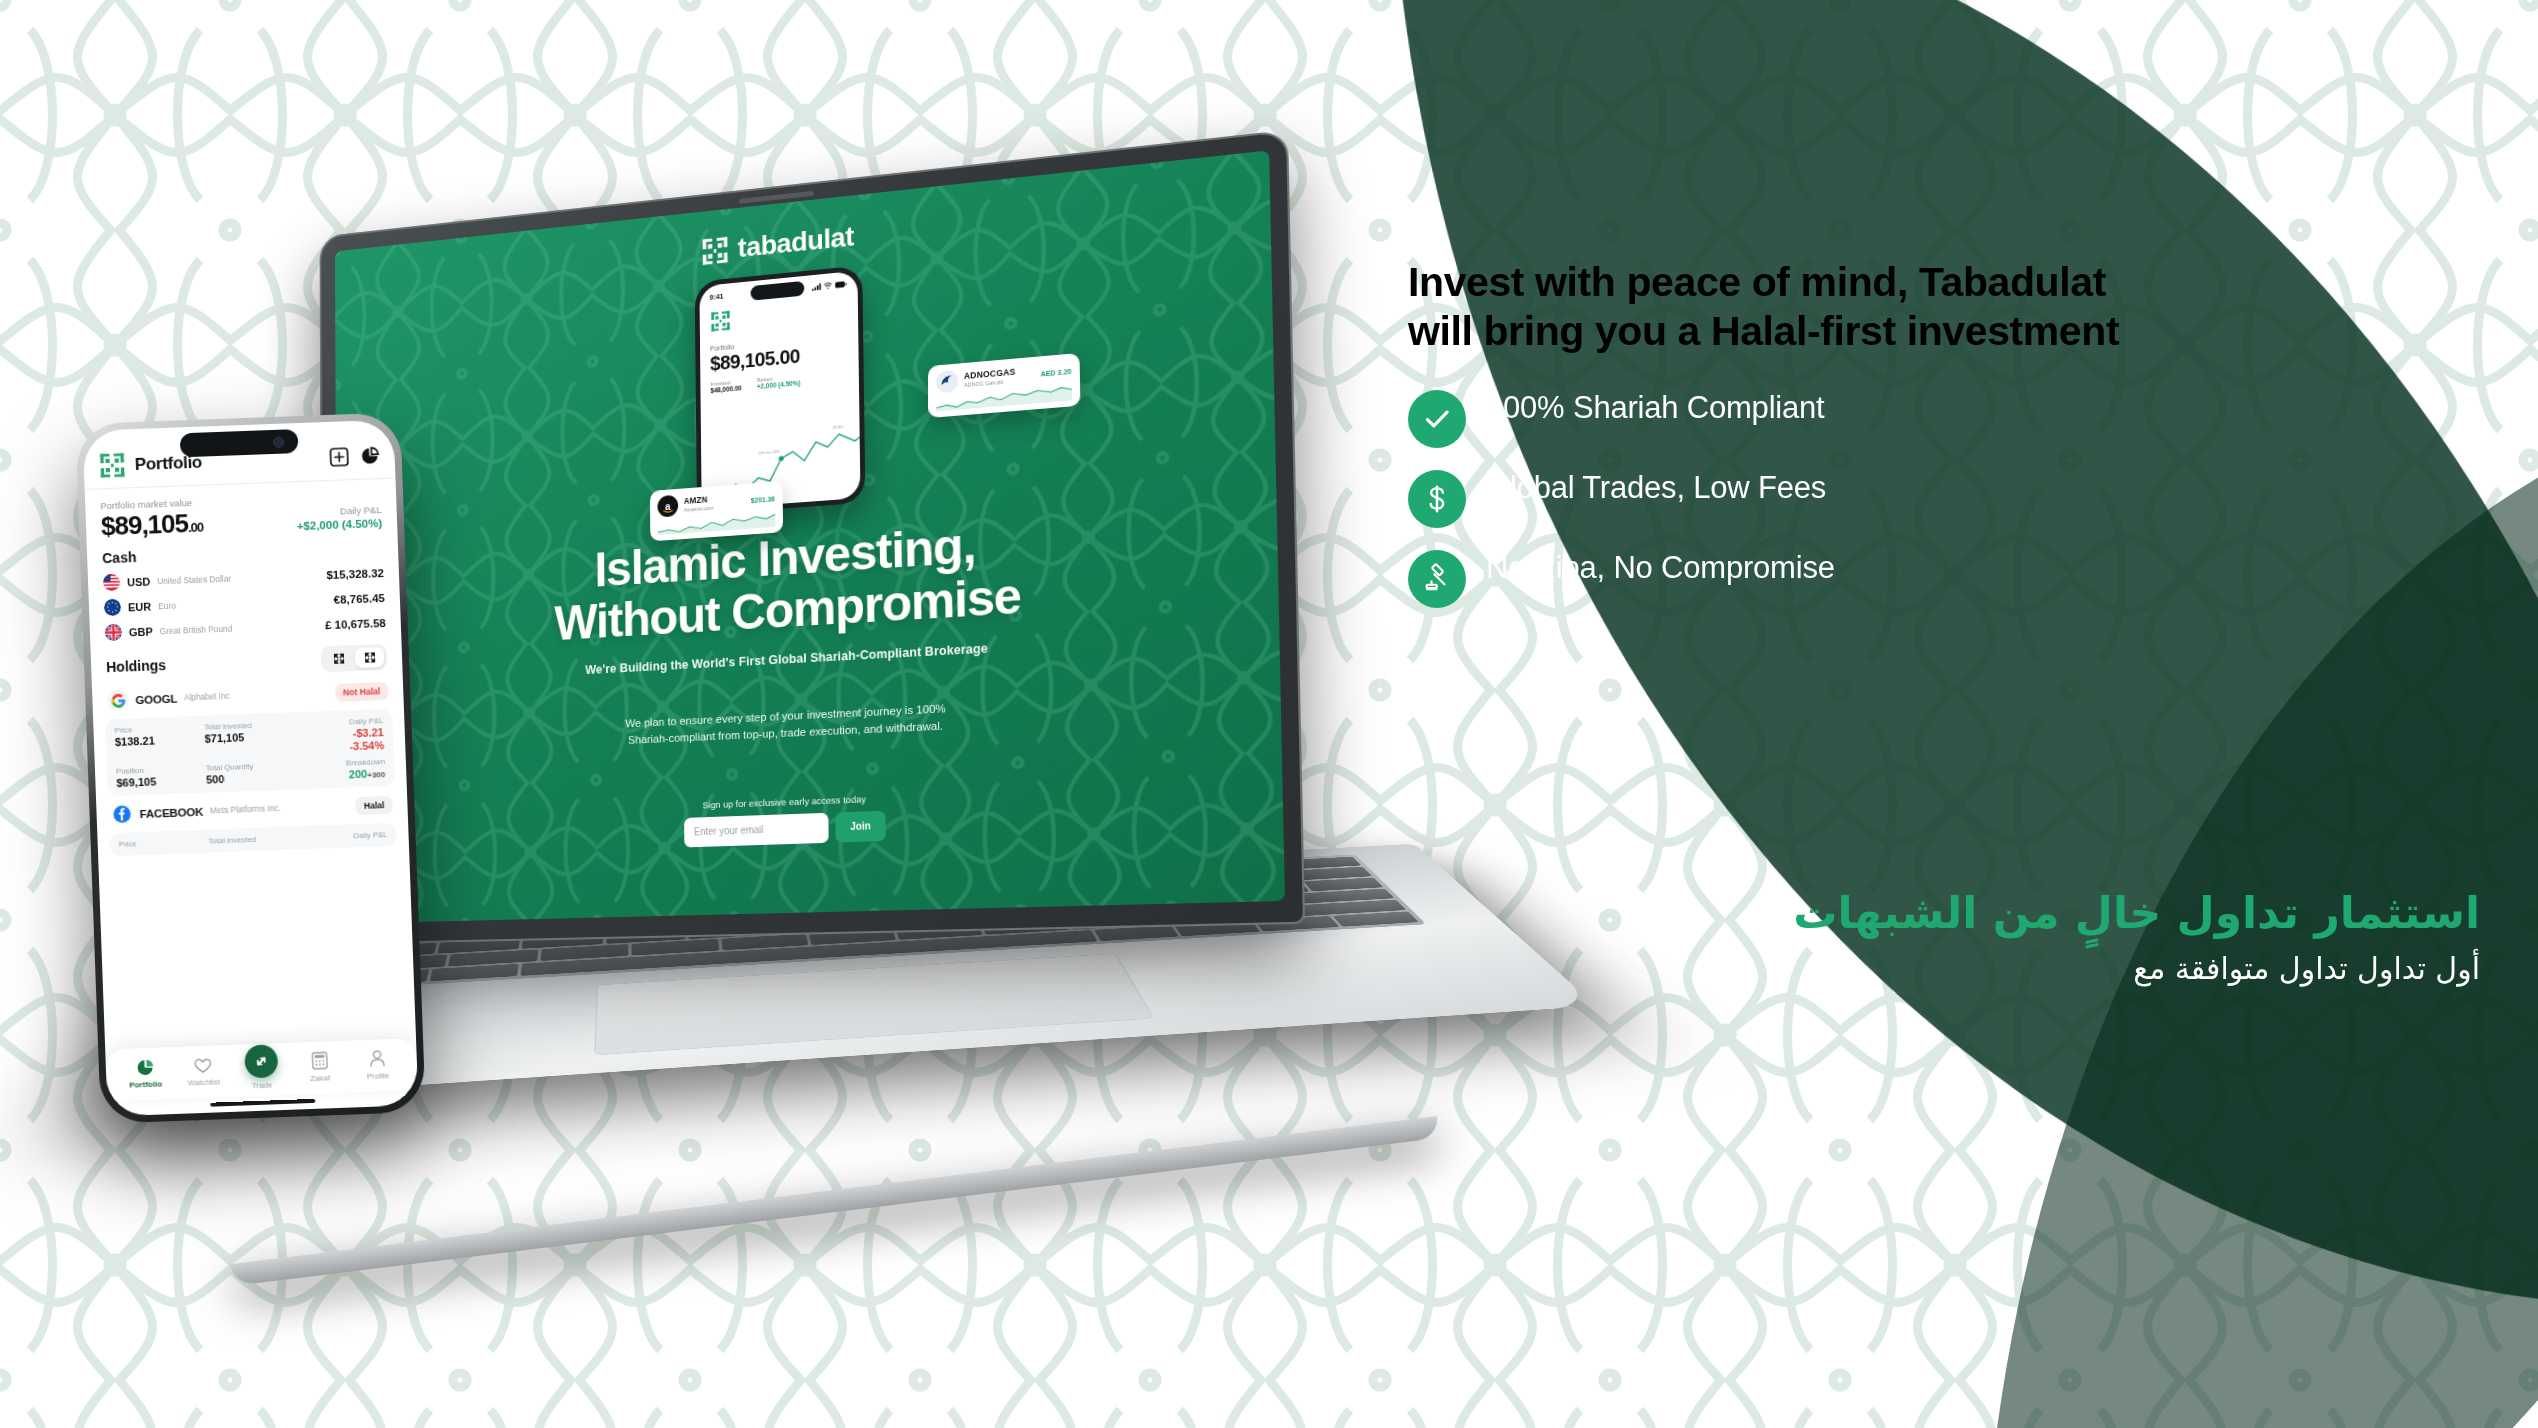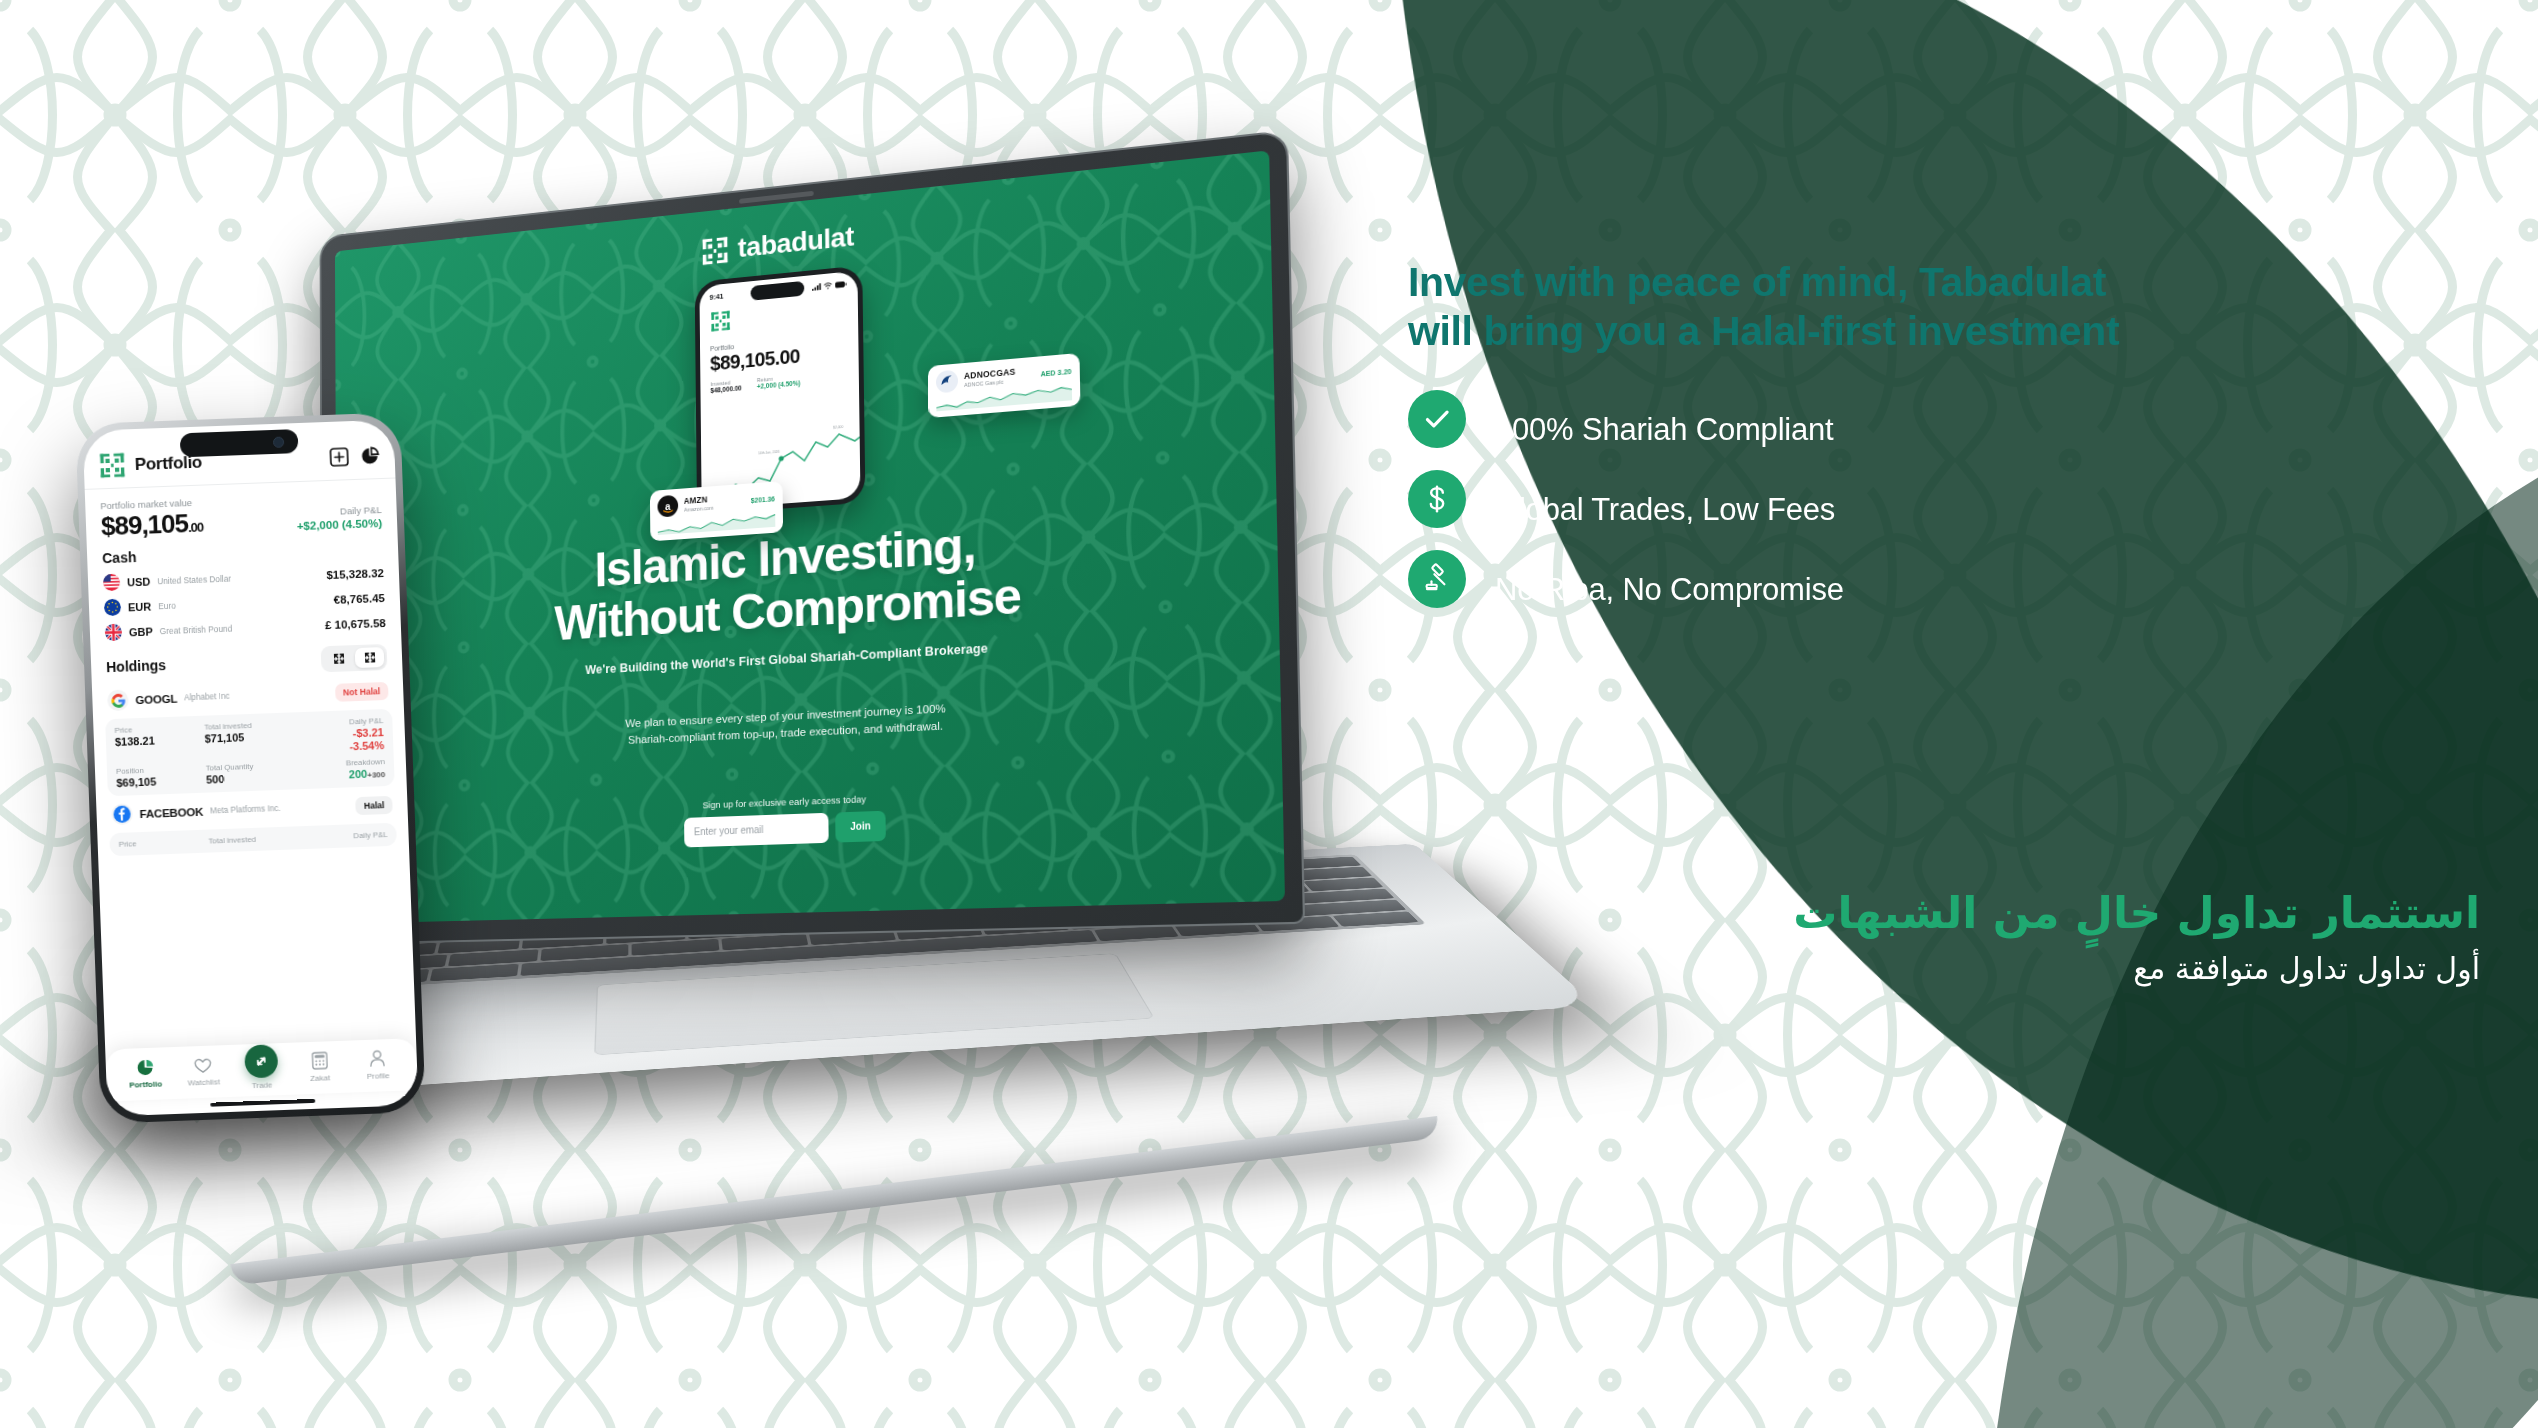--- a/index.html
+++ b/index.html
@@ -310,24 +310,24 @@
     box-shadow:0 4px 10px rgba(24,102,63,.38);
   }
   .home-ind {
     width:105px; height:4px; border-radius:3px; background:#16181a;
     margin: 5px auto 6px auto;
   }
 
   
   .right { position:absolute; left:1408px; top:258px; width:1060px; z-index:20; }
   .headline {
-    color:#0f766e; font-size:41px; font-weight:700; line-height:1.2; letter-spacing:-.4px;
+    color:#000000; font-size:41px; font-weight:700; line-height:1.2; letter-spacing:-.4px;
   }
   .features { margin-top: 34px; display:flex; flex-direction:column; gap:22px; }
-  .feat { display:flex; align-items:flex-end; gap:29px; }
+  .feat { display:flex; align-items:flex-start; gap:20px; }
   .feat-ico {
     width:58px; height:58px; border-radius:50%;
     background:#1fa971;
     display:flex; align-items:center; justify-content:center; flex:none;
   }
   .feat-lbl { color:#fff; font-size:31px; font-weight:400; letter-spacing:-.2px; }
 
   .arabic-wrap { position:absolute; left:1380px; top:885px; width:1100px; text-align:right; z-index:20; direction:rtl; }
   .ar-head {
     color:#1fa971; font-size:44px; font-weight:700; line-height:1.25;

